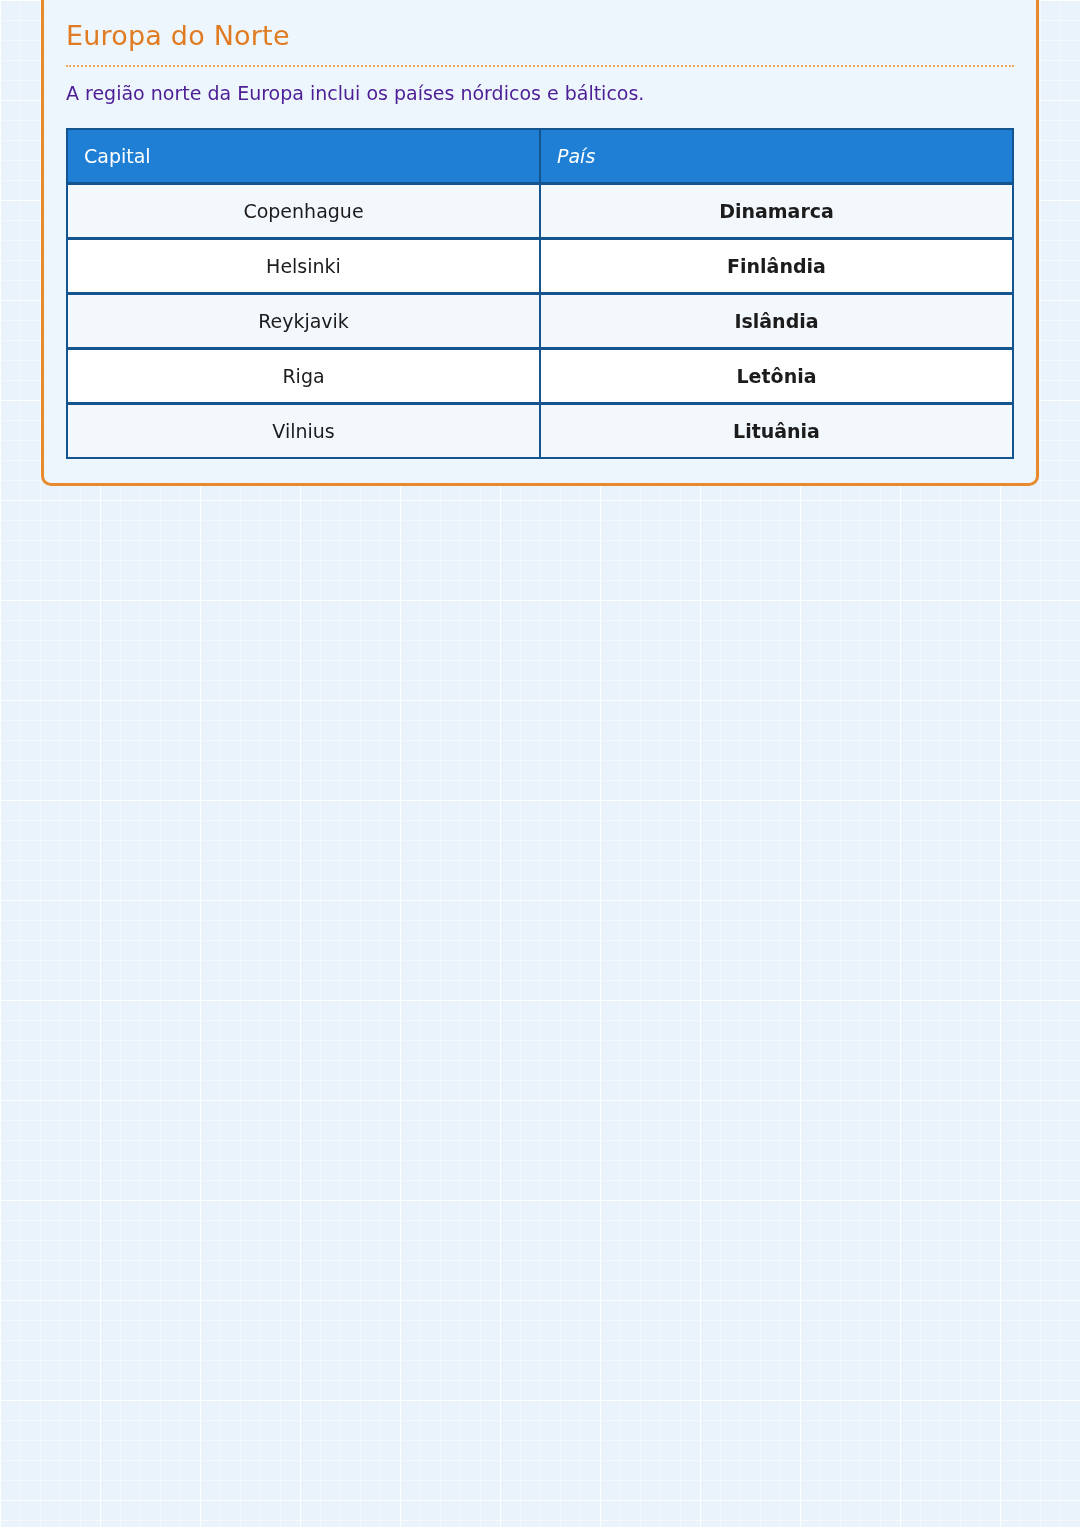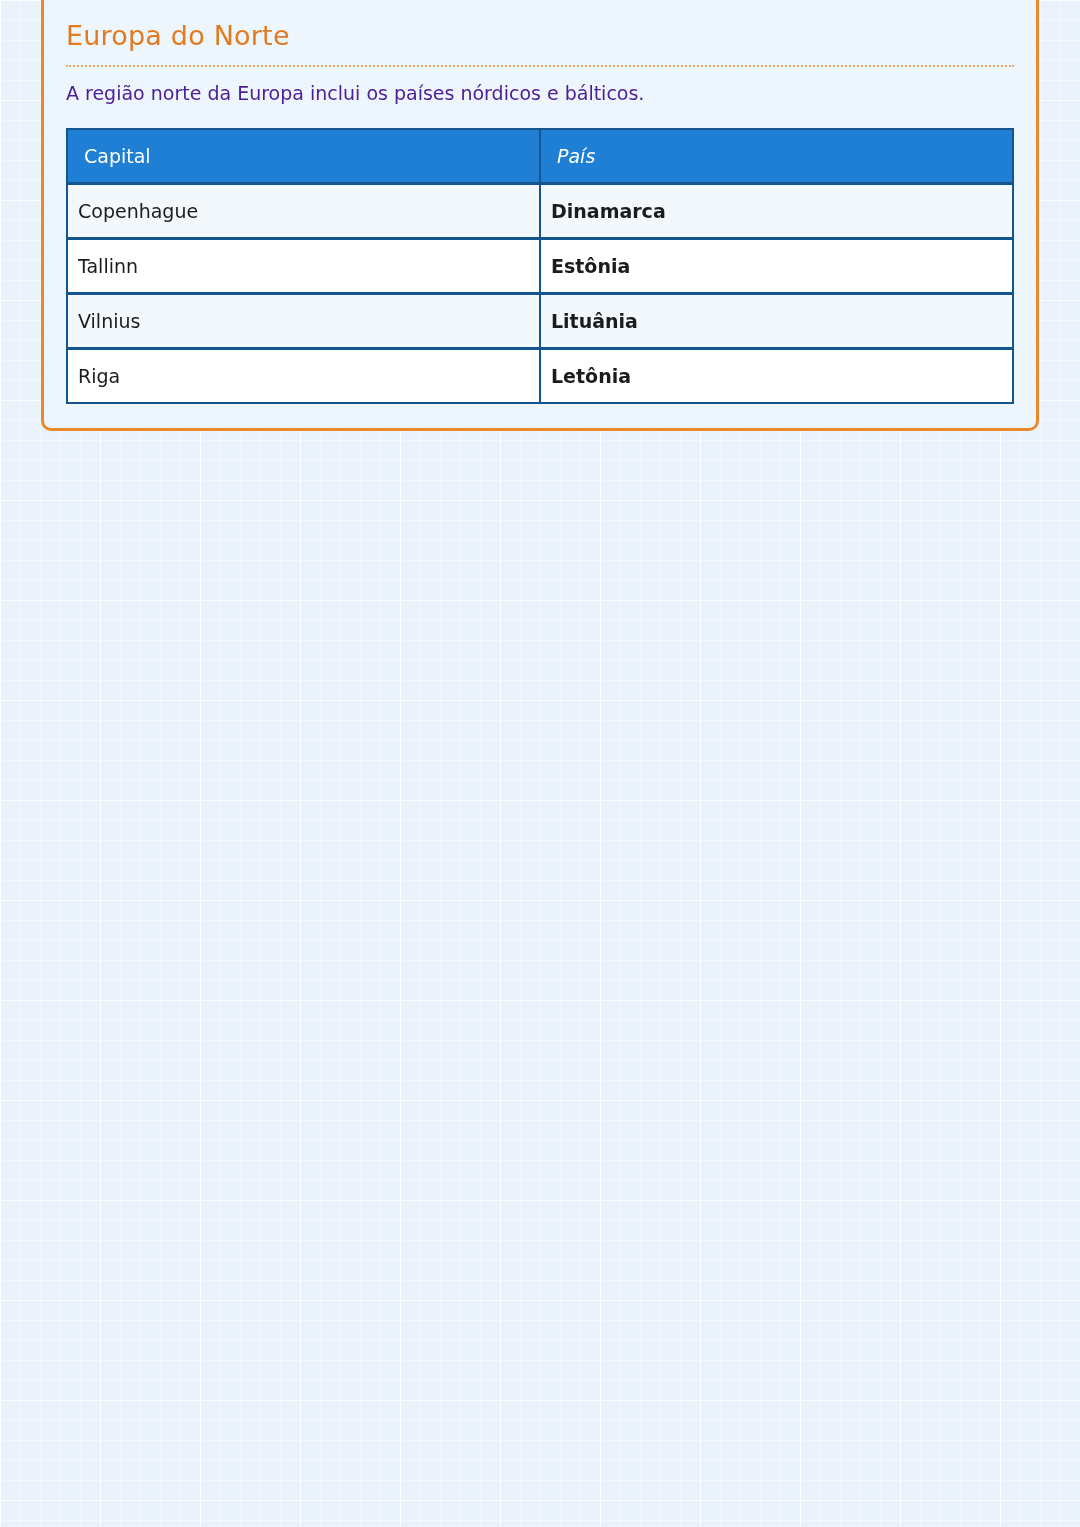--- a/index.html
+++ b/index.html
@@ -78,20 +78,21 @@
   }
   table.data-table th:last-child {
     border-right-width: 2px;
     border-left-width: 1px;
     font-style: italic;
   }
 
   table.data-table td {
     font-size: 19px;
     color: #1c1c1c;
+    text-align: center;
     padding: 15px 10px;
     border: 2px solid #14558f;
     border-top-width: 1px;
     border-right-width: 1px;
   }
   table.data-table td:last-child {
     border-right-width: 2px;
     border-left-width: 1px;
     font-weight: bold;
   }
@@ -117,27 +118,31 @@
           <th>Capital</th>
           <th>País</th>
         </tr>
       </thead>
       <tbody>
         <tr>
           <td>Copenhague</td>
           <td>Dinamarca</td>
         </tr>
         <tr>
-          <td>Tallinn</td>
-          <td>Estônia</td>
+          <td>Helsinki</td>
+          <td>Finlândia</td>
+        </tr>
+        <tr>
+          <td>Reykjavik</td>
+          <td>Islândia</td>
+        </tr>
+        <tr>
+          <td>Riga</td>
+          <td>Letônia</td>
         </tr>
         <tr>
           <td>Vilnius</td>
           <td>Lituânia</td>
-        </tr>
-        <tr>
-          <td>Riga</td>
-          <td>Letônia</td>
         </tr>
       </tbody>
     </table>
   </section>
 </div>
 
 </body></html>

